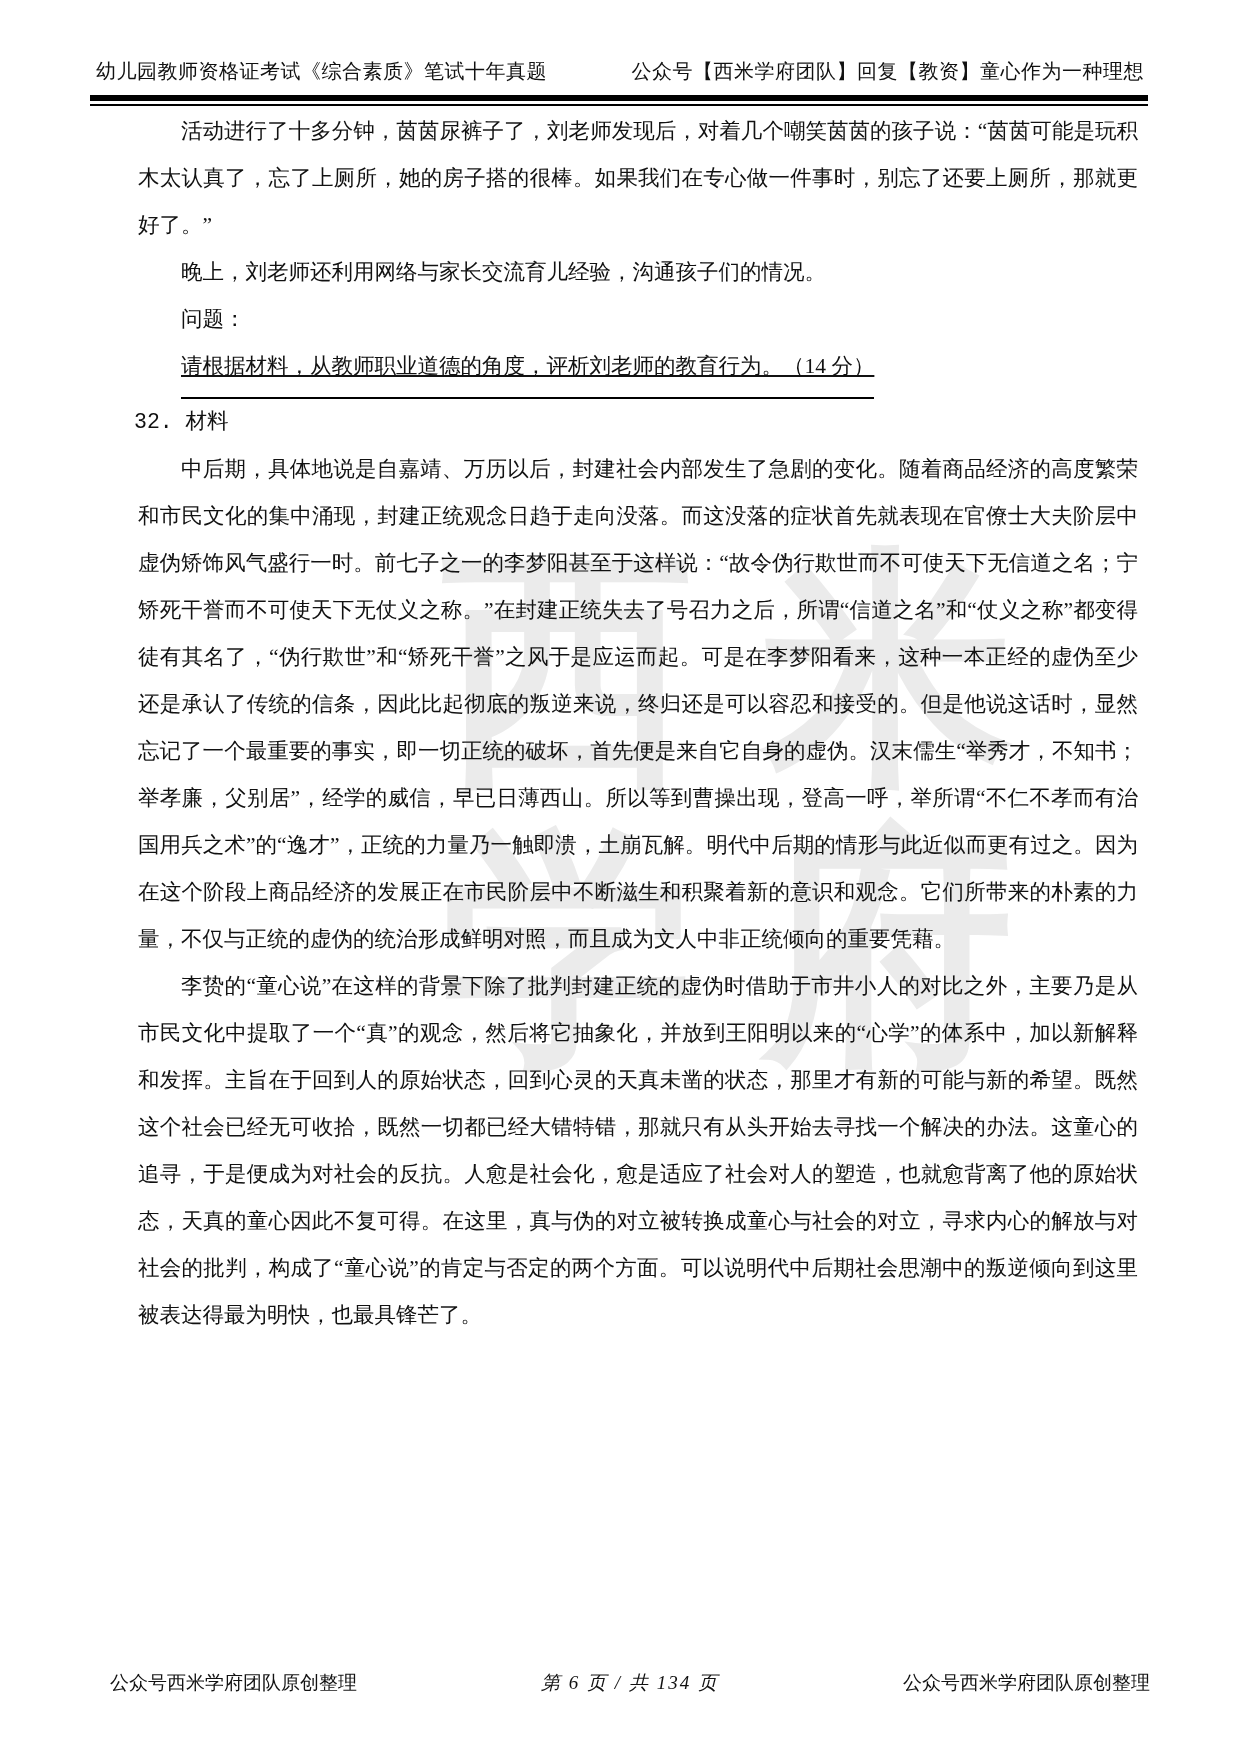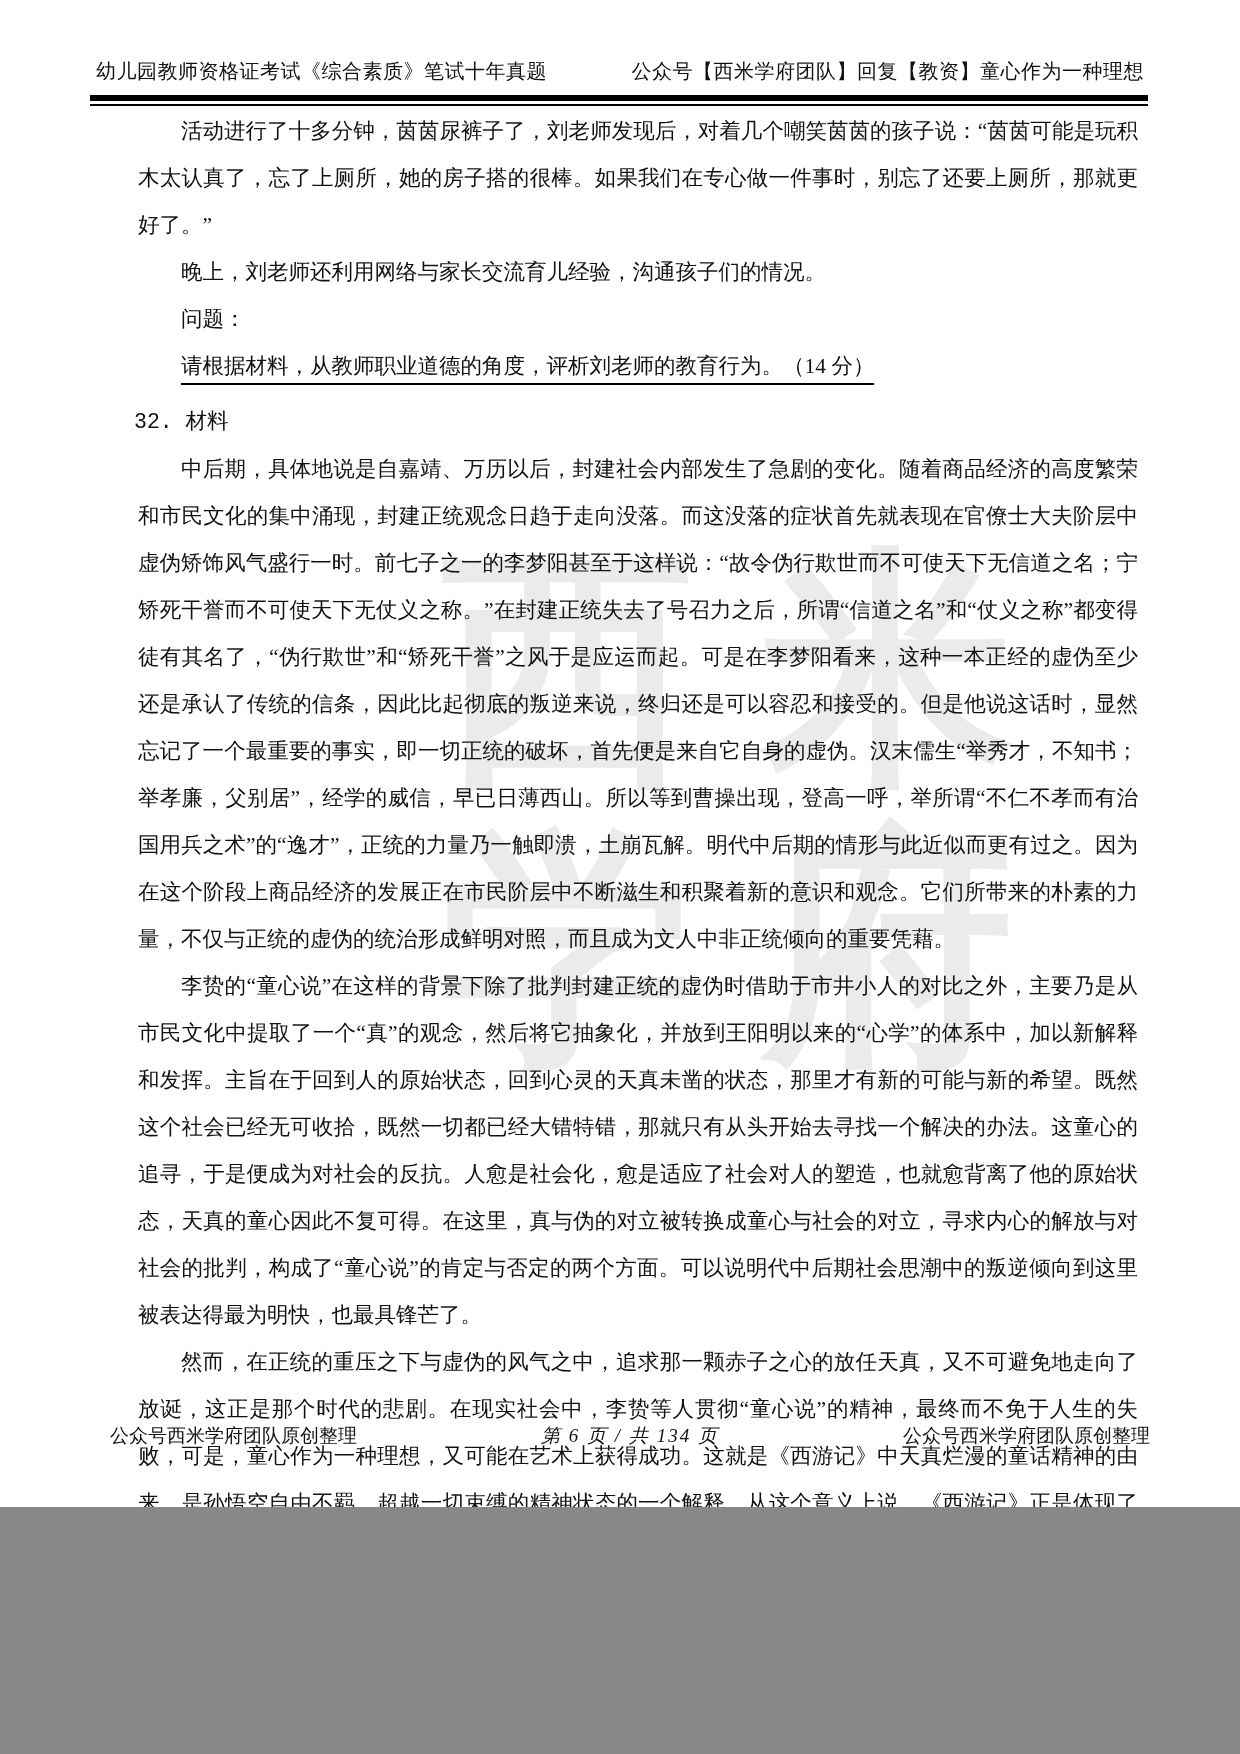--- a/index.html
+++ b/index.html
@@ -1,20 +1,20 @@
 <!DOCTYPE html>
 <html><head>
 <meta charset="utf-8">
 <style>
   * { margin: 0; padding: 0; box-sizing: border-box; }
   html, body { background: #888; }
   .page {
     position: relative;
     width: 1240px;
-    height: 1507px;
+    height: 1754px;
     margin: 0 auto;
     background: #ffffff;
     font-family: "Liberation Serif", "DejaVu Serif", serif;
     color: #111111;
     overflow: hidden;
   }
   .header {
     position: absolute;
     top: 58px;
     left: 96px;
@@ -59,21 +59,22 @@
     font-size: 21.5px;
     line-height: 47px;
     text-align: justify;
     margin-left: 28px;
   }
   .content p { text-indent: 2em; }
   .content p.no-indent { text-indent: 0; }
   .q32 { margin-top: 9px; margin-left: -4px; font-family: Liberation Mono, monospace; }
   .underlined {
     border-bottom: 2.5px solid #000;
-    padding-bottom: 5px;
+    padding-bottom: 19px;
+    text-decoration: underline;
   }
   .footer {
     position: absolute;
     left: 110px;
     right: 90px;
     bottom: 58px;
     display: flex;
     justify-content: space-between;
     align-items: center;
     font-size: 19px;
@@ -105,21 +106,20 @@
   </div>
 
   <div class="content">
     <p>活动进行了十多分钟，茵茵尿裤子了，刘老师发现后，对着几个嘲笑茵茵的孩子说：“茵茵可能是玩积木太认真了，忘了上厕所，她的房子搭的很棒。如果我们在专心做一件事时，别忘了还要上厕所，那就更好了。”</p>
     <p>晚上，刘老师还利用网络与家长交流育儿经验，沟通孩子们的情况。</p>
     <p>问题：</p>
     <p><span class="underlined">请根据材料，从教师职业道德的角度，评析刘老师的教育行为。（14 分）</span></p>
     <p class="no-indent q32">32. 材料</p>
     <p>中后期，具体地说是自嘉靖、万历以后，封建社会内部发生了急剧的变化。随着商品经济的高度繁荣和市民文化的集中涌现，封建正统观念日趋于走向没落。而这没落的症状首先就表现在官僚士大夫阶层中虚伪矫饰风气盛行一时。前七子之一的李梦阳甚至于这样说：“故令伪行欺世而不可使天下无信道之名；宁矫死干誉而不可使天下无仗义之称。”在封建正统失去了号召力之后，所谓“信道之名”和“仗义之称”都变得徒有其名了，“伪行欺世”和“矫死干誉”之风于是应运而起。可是在李梦阳看来，这种一本正经的虚伪至少还是承认了传统的信条，因此比起彻底的叛逆来说，终归还是可以容忍和接受的。但是他说这话时，显然忘记了一个最重要的事实，即一切正统的破坏，首先便是来自它自身的虚伪。汉末儒生“举秀才，不知书；举孝廉，父别居”，经学的威信，早已日薄西山。所以等到曹操出现，登高一呼，举所谓“不仁不孝而有治国用兵之术”的“逸才”，正统的力量乃一触即溃，土崩瓦解。明代中后期的情形与此近似而更有过之。因为在这个阶段上商品经济的发展正在市民阶层中不断滋生和积聚着新的意识和观念。它们所带来的朴素的力量，不仅与正统的虚伪的统治形成鲜明对照，而且成为文人中非正统倾向的重要凭藉。</p>
     <p>李贽的“童心说”在这样的背景下除了批判封建正统的虚伪时借助于市井小人的对比之外，主要乃是从市民文化中提取了一个“真”的观念，然后将它抽象化，并放到王阳明以来的“心学”的体系中，加以新解释和发挥。主旨在于回到人的原始状态，回到心灵的天真未凿的状态，那里才有新的可能与新的希望。既然这个社会已经无可收拾，既然一切都已经大错特错，那就只有从头开始去寻找一个解决的办法。这童心的追寻，于是便成为对社会的反抗。人愈是社会化，愈是适应了社会对人的塑造，也就愈背离了他的原始状态，天真的童心因此不复可得。在这里，真与伪的对立被转换成童心与社会的对立，寻求内心的解放与对社会的批判，构成了“童心说”的肯定与否定的两个方面。可以说明代中后期社会思潮中的叛逆倾向到这里被表达得最为明快，也最具锋芒了。</p>
-    <p>然而，在正统的重压之下与虚伪的风气之中，追求那一颗赤子之心的放任天真，又不可避免地走向了放诞，这正是那个时代的悲剧。在现实社会中，李贽等人贯彻“童心说”的精神，最终而不免于人生的失败，可是，童心作为一种理想，又可能在艺术上获得成功。这就是《西游记》中天真烂漫的童话精神的由来，是孙悟空自由不羁、超越一切束缚的精神状态的一个解释。从这个意义上说，《西游记》正是体现了明代中后期激进文人精神解放的浪漫追求。</p>
   </div>
 
   <div class="footer">
     <span>公众号西米学府团队原创整理</span>
     <span class="center">第 6 页 / 共 134 页</span>
     <span>公众号西米学府团队原创整理</span>
   </div>
 
 </div>
 

